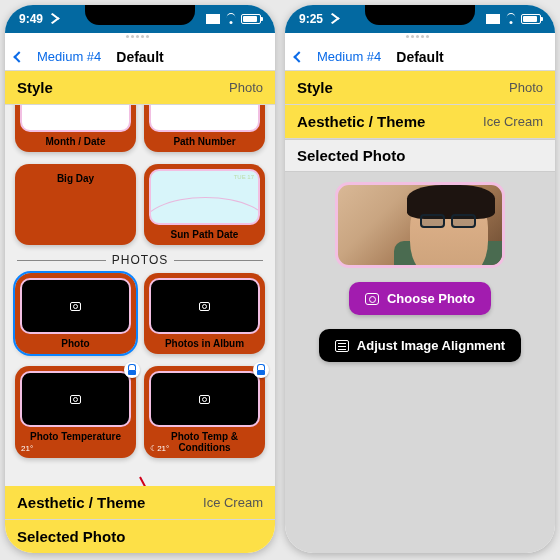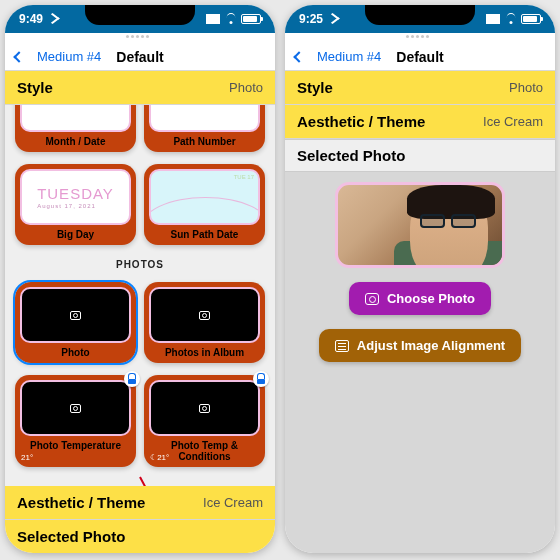--- a/index.html
+++ b/index.html
@@ -29,21 +29,21 @@
   .row { display:flex; justify-content:space-between; align-items:center; padding: 8px 12px; border-bottom:1px solid #d6d6d6; background:#fde047;}
   .row .k { font-weight:700; font-size:15px;}
   .row .v { color:#555; font-size:13px;}
   .scroll { flex:1; overflow:hidden; background:#efefef; position:relative;}
   .cards { display:flex; gap:8px; padding: 6px 10px;}
   .card { flex:1; background:#c2410c; border-radius:14px; box-shadow:0 2px 5px rgba(0,0,0,0.2); padding:5px; display:flex; flex-direction:column; align-items:center; position:relative;}
   .card .prev { width:100%; height:56px; border-radius:10px; border:2px solid #f2bfe2; background:#fff; display:flex; flex-direction:column; align-items:center; justify-content:center; font-size:9px; color:#e59ad1;}
   .card .prev.black { background:#000; color:#fff;}
   .card .lbl { margin-top:4px; font-size:10px; font-weight:600; text-align:center; line-height:1.1; }
   .card.sel { outline:2px solid #0b84ff; border-radius:16px;}
-  .divider { display:flex; align-items:center; gap:6px; padding:2px 12px 0; font-size:10px; font-weight:700; letter-spacing:1px; color:#222;flex-direction:column;}
+  .divider { display:flex; align-items:center; gap:6px; padding:2px 12px 0; font-size:12px; font-weight:400; letter-spacing:1px; color:#222;}
   .divider .line{flex:1;height:1px;background:#888;}
   .lock{position:absolute;top:-4px;right:-4px;width:16px;height:16px;border-radius:50%;background:#fff;box-shadow:0 1px 2px rgba(0,0,0,0.3);display:flex;align-items:center;justify-content:center;}
   .lock::before{content:"";width:6px;height:5px;border:1.2px solid #0b6be8;border-bottom:none;border-radius:3px 3px 0 0;position:absolute;top:2px;}
   .lock::after{content:"";width:8px;height:5px;background:#0b6be8;border-radius:1px;position:absolute;bottom:3px;}
   .weath{position:absolute;left:6px;bottom:5px;font-size:8px;color:#fff;}
   .pimg{width:11px;height:9px;border:1px solid currentColor;border-radius:2px;position:relative;}
   .pimg::before{content:"";position:absolute;left:2px;top:1px;width:3px;height:3px;border-radius:50%;border:1px solid currentColor;}
   .bigday{color:#e59ad1;font-family:serif;font-size:15px;letter-spacing:1px;}
   .bigday small{font-size:6px;display:block;color:#c78fbb;}
   .sunpath{background:#d8f5fa !important;position:relative;overflow:hidden;}
@@ -54,21 +54,21 @@
   
   .pcontent{flex:1;background:#d7d7d7;display:flex;flex-direction:column;align-items:center;padding:10px 14px;gap:14px;}
   .selphoto{width:170px;height:86px;border-radius:14px;border:3px solid #f2bfe2;background:linear-gradient(135deg,#d9b896 0%,#c9a581 30%,#a57a55 60%,#6b4a30 100%);position:relative;overflow:hidden;}
   .face{position:absolute;left:44%;top:8%;width:78px;height:92px;background:linear-gradient(180deg,#e2b58e 0%,#caa078 100%);border-radius:40% 40% 45% 45%;}
   .hair{position:absolute;left:42%;top:0;width:88px;height:34px;background:#1d1410;border-radius:40% 40% 20% 20%;}
   .glasses{position:absolute;left:50%;top:36%;width:56px;height:14px;display:flex;gap:6px;}
   .glasses span{flex:1;border:2px solid #15232e;border-radius:4px;background:rgba(20,40,55,0.2);}
   .collar{position:absolute;left:34%;bottom:-6px;width:120px;height:30px;background:#4a6b50;border-radius:10px 10px 0 0;}
   .btn{border:none;border-radius:10px;padding:9px 16px;font-size:13px;font-weight:600;color:#fff;display:flex;align-items:center;gap:8px;box-shadow:0 2px 4px rgba(0,0,0,0.2);}
   .btn.blue{background:#a21caf;}
-  .btn.orange{background:#a16207;}
+  .btn.orange{background:#000000;}
   .ico{width:14px;height:12px;border:1.5px solid #fff;border-radius:3px;position:relative;}
   .ico::before{content:"";position:absolute;left:3px;top:2px;width:5px;height:5px;border:1.5px solid #fff;border-radius:50%;}
   .ico.align::after{content:"";position:absolute;left:2px;top:2px;right:2px;height:1px;background:#fff;box-shadow:0 3px 0 #fff,0 6px 0 #fff;}
   .ico.align{border-radius:2px;}
   .ico.align::before{display:none;}
   .locarrow{display:inline-block;width:9px;height:9px;border-top:2px solid #fff;border-right:2px solid #fff;transform:rotate(45deg) skew(-8deg,-8deg);margin-left:2px;}
   .sectionhdr{width:100%;background:#efefef;padding:7px 12px;font-weight:700;font-size:15px;border-top:1px solid #ccc;border-bottom:1px solid #ccc;}
   .cut{border-radius:0 0 0 0;}
 </style>
 </head>
@@ -111,23 +111,20 @@
         <div class="prev"></div>
         <div class="lbl">Month / Date</div>
       </div>
       <div class="card">
         <div class="prev"></div>
         <div class="lbl">Path Number</div>
       </div>
     </div>
     <div class="cards">
       <div class="card">
-        <div class="prev">
-          <span class="bigday"><span>TUESDAY</span><small>August 17, 2021</small></span>
-        </div>
         <div class="lbl">Big Day</div>
       </div>
       <div class="card">
         <div class="prev sunpath">
           <span style="position:absolute;top:3px;right:4px;font-size:6px;color:#bda;">TUE 17</span>
         </div>
         <div class="lbl">Sun Path Date</div>
       </div>
     </div>
     <div class="divider">

